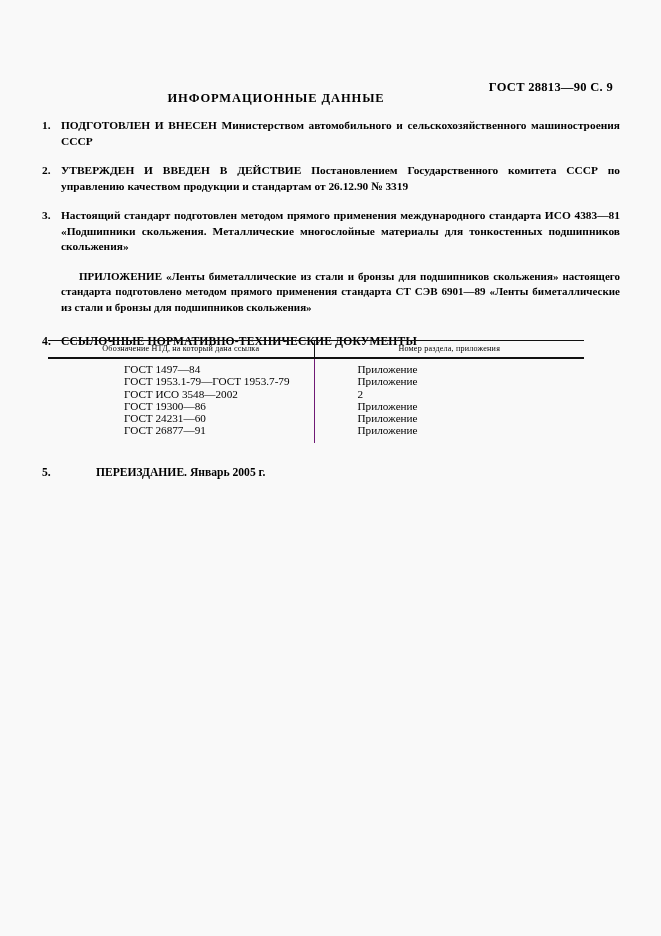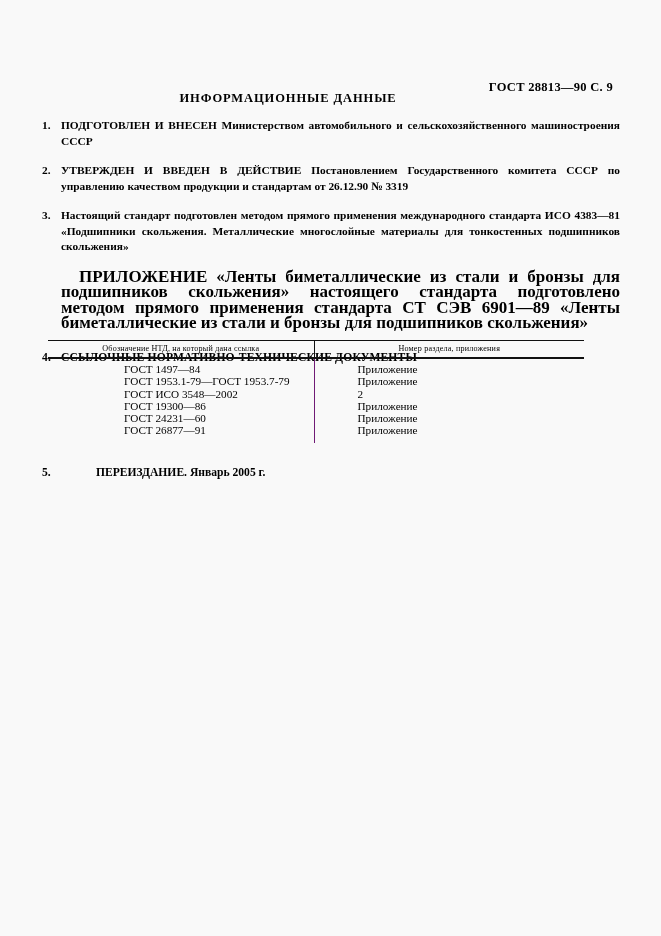--- a/index.html
+++ b/index.html
@@ -30,21 +30,21 @@
     font-weight: bold;
     letter-spacing: 0.3px;
     white-space: nowrap;
     margin-top: 16px;
   }
 
   
   .doc-title {
     position: absolute;
     top: 91px;
-    left: 12px;
+    left: 0;
     width: 552px;
     text-align: center;
     font-size: 12.5px;
     font-weight: bold;
     letter-spacing: 0.9px;
   }
 
   
   .content {
     position: absolute;
@@ -67,21 +67,21 @@
     left: 0;
     top: 0;
   }
   .item .body { display: block; }
 
   
   .item-3 .body { text-align: justify; }
 
   .annex-note {
     margin: 0 0 20px 19px;
-    font-size: 17px;
+    font-size: 11px;
     font-weight: bold;
     line-height: 15.5px;
     text-align: justify;
     text-indent: 18px;
   }
 
   .section-head {
     position: relative;
     margin-top: 18px;
     margin-bottom: 12px;

